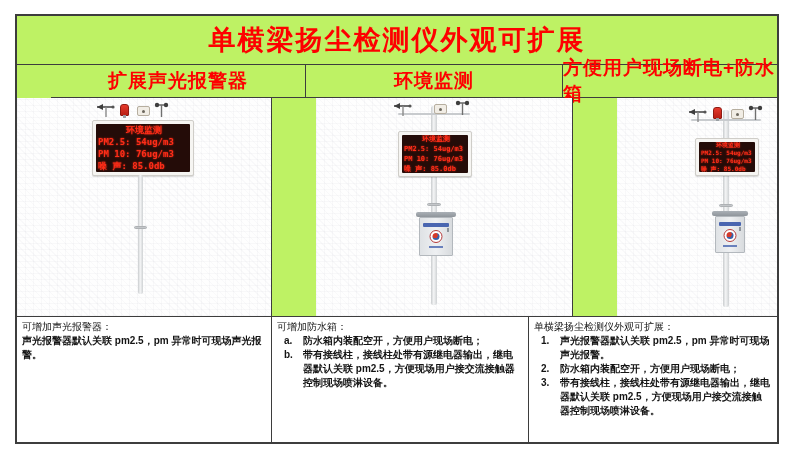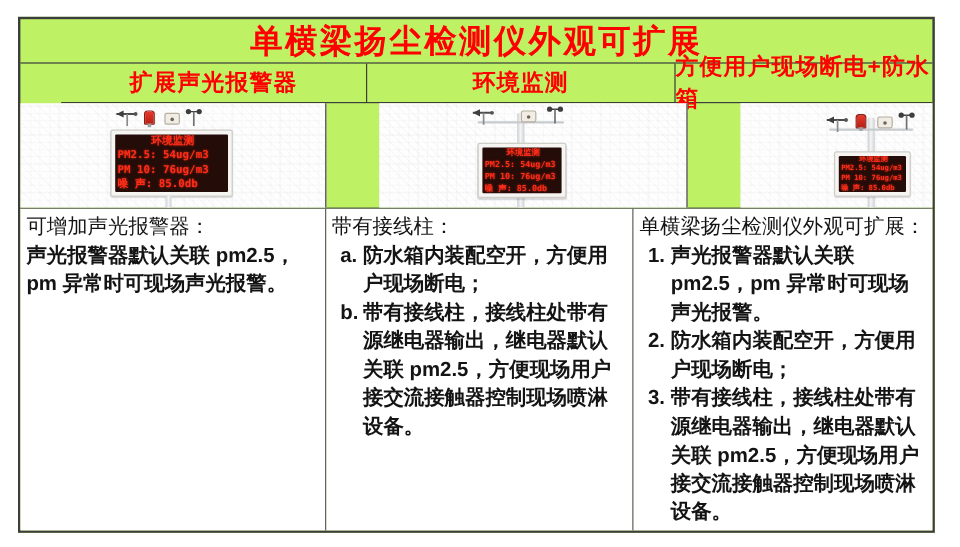--- a/index.html
+++ b/index.html
@@ -29,21 +29,21 @@
   .notes-cell:not(:last-child){border-right:1px solid #3d3d3d;}
   .image-row{height:218px;gap:44px;}
   .image-cell{
     position:relative;overflow:hidden;background-color:#fefefe;
     background-image:
       repeating-linear-gradient(0deg, rgba(140,140,160,0.05) 0px, rgba(140,140,160,0.05) 1px, transparent 1px, transparent 6px),
       repeating-linear-gradient(90deg, rgba(140,140,160,0.05) 0px, rgba(140,140,160,0.05) 1px, transparent 1px, transparent 8px),
       repeating-linear-gradient(45deg, rgba(120,120,150,0.04) 0px, rgba(120,120,150,0.04) 1px, transparent 1px, transparent 5px);
   }
   .notes-row{flex:1;border-top:1px solid #3d3d3d;}
-  .notes-cell{padding:3px 6px 3px 5px;font-size:17px;line-height:1.40;color:#141414;background:#fff;}
+  .notes-cell{padding:3px 6px 3px 5px;font-size:10px;line-height:1.40;color:#141414;background:#fff;}
   .note-title{white-space:nowrap;}
   .note-item{display:flex;font-weight:bold;}
   .note-marker{flex:0 0 26px;padding-left:7px;box-sizing:border-box;}
   .note-text{flex:1;}
 
   
   .dev{position:absolute;inset:0;}
   .pole{position:absolute;background:linear-gradient(90deg,#c9ccce,#f4f5f6 45%,#cfd2d4);border-radius:2px;}
   .crossbar{position:absolute;height:2px;background:#c8cbce;border-radius:1px;}
   .ring{position:absolute;height:3px;background:#c3c6c9;border-radius:2px;border:1px solid #aeb1b4;box-sizing:border-box;}
@@ -220,21 +220,21 @@
   <div class="row notes-row">
 
     <div class="cell colA notes-cell">
       <div class="note-title">可增加声光报警器：</div>
       <div class="note-item">
         <span class="note-text">声光报警器默认关联 pm2.5，pm 异常时可现场声光报警。</span>
       </div>
     </div>
 
     <div class="cell colB notes-cell">
-      <div class="note-title">带有接线柱：</div>
+      <div class="note-title">可增加防水箱：</div>
       <div class="note-item">
         <span class="note-marker">a.</span>
         <span class="note-text">防水箱内装配空开，方便用户现场断电；</span>
       </div>
       <div class="note-item">
         <span class="note-marker">b.</span>
         <span class="note-text">带有接线柱，接线柱处带有源继电器输出，继电器默认关联 pm2.5，方便现场用户接交流接触器控制现场喷淋设备。</span>
       </div>
     </div>
 

